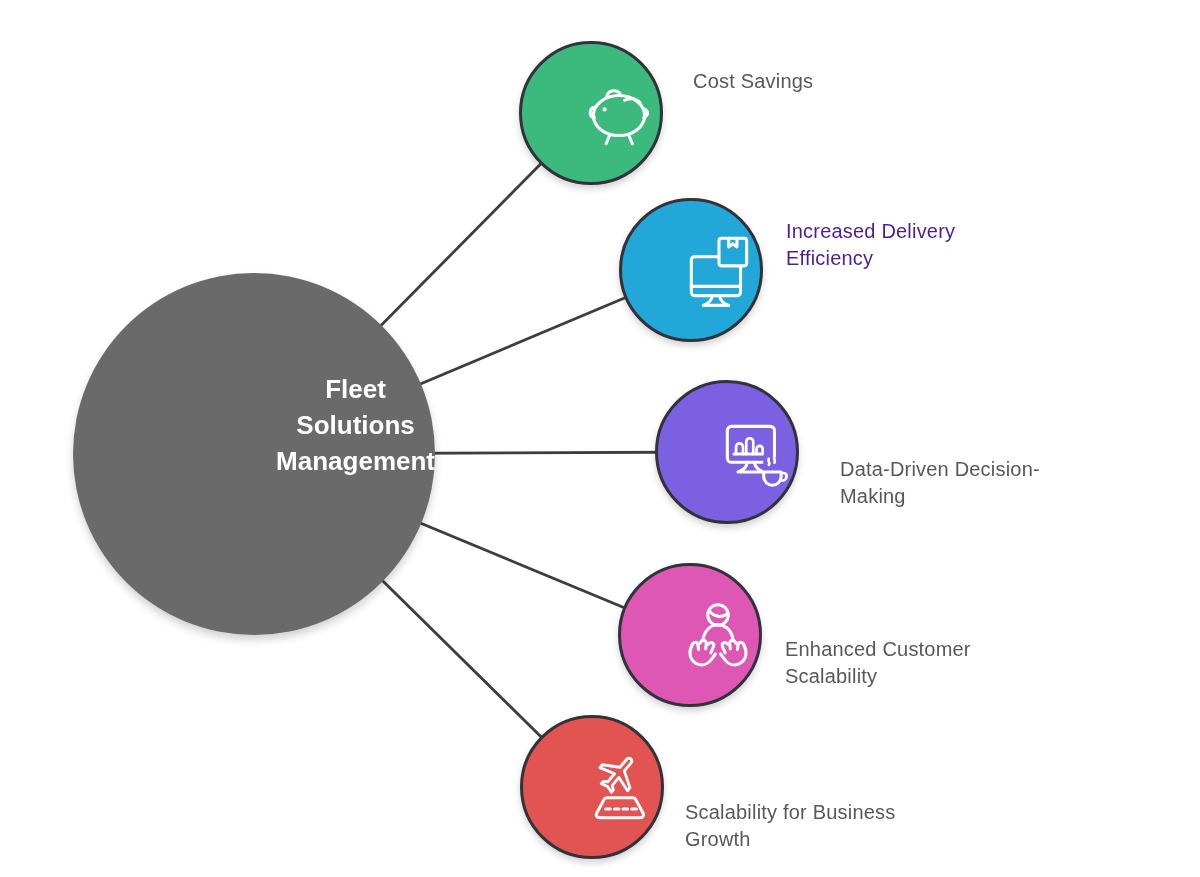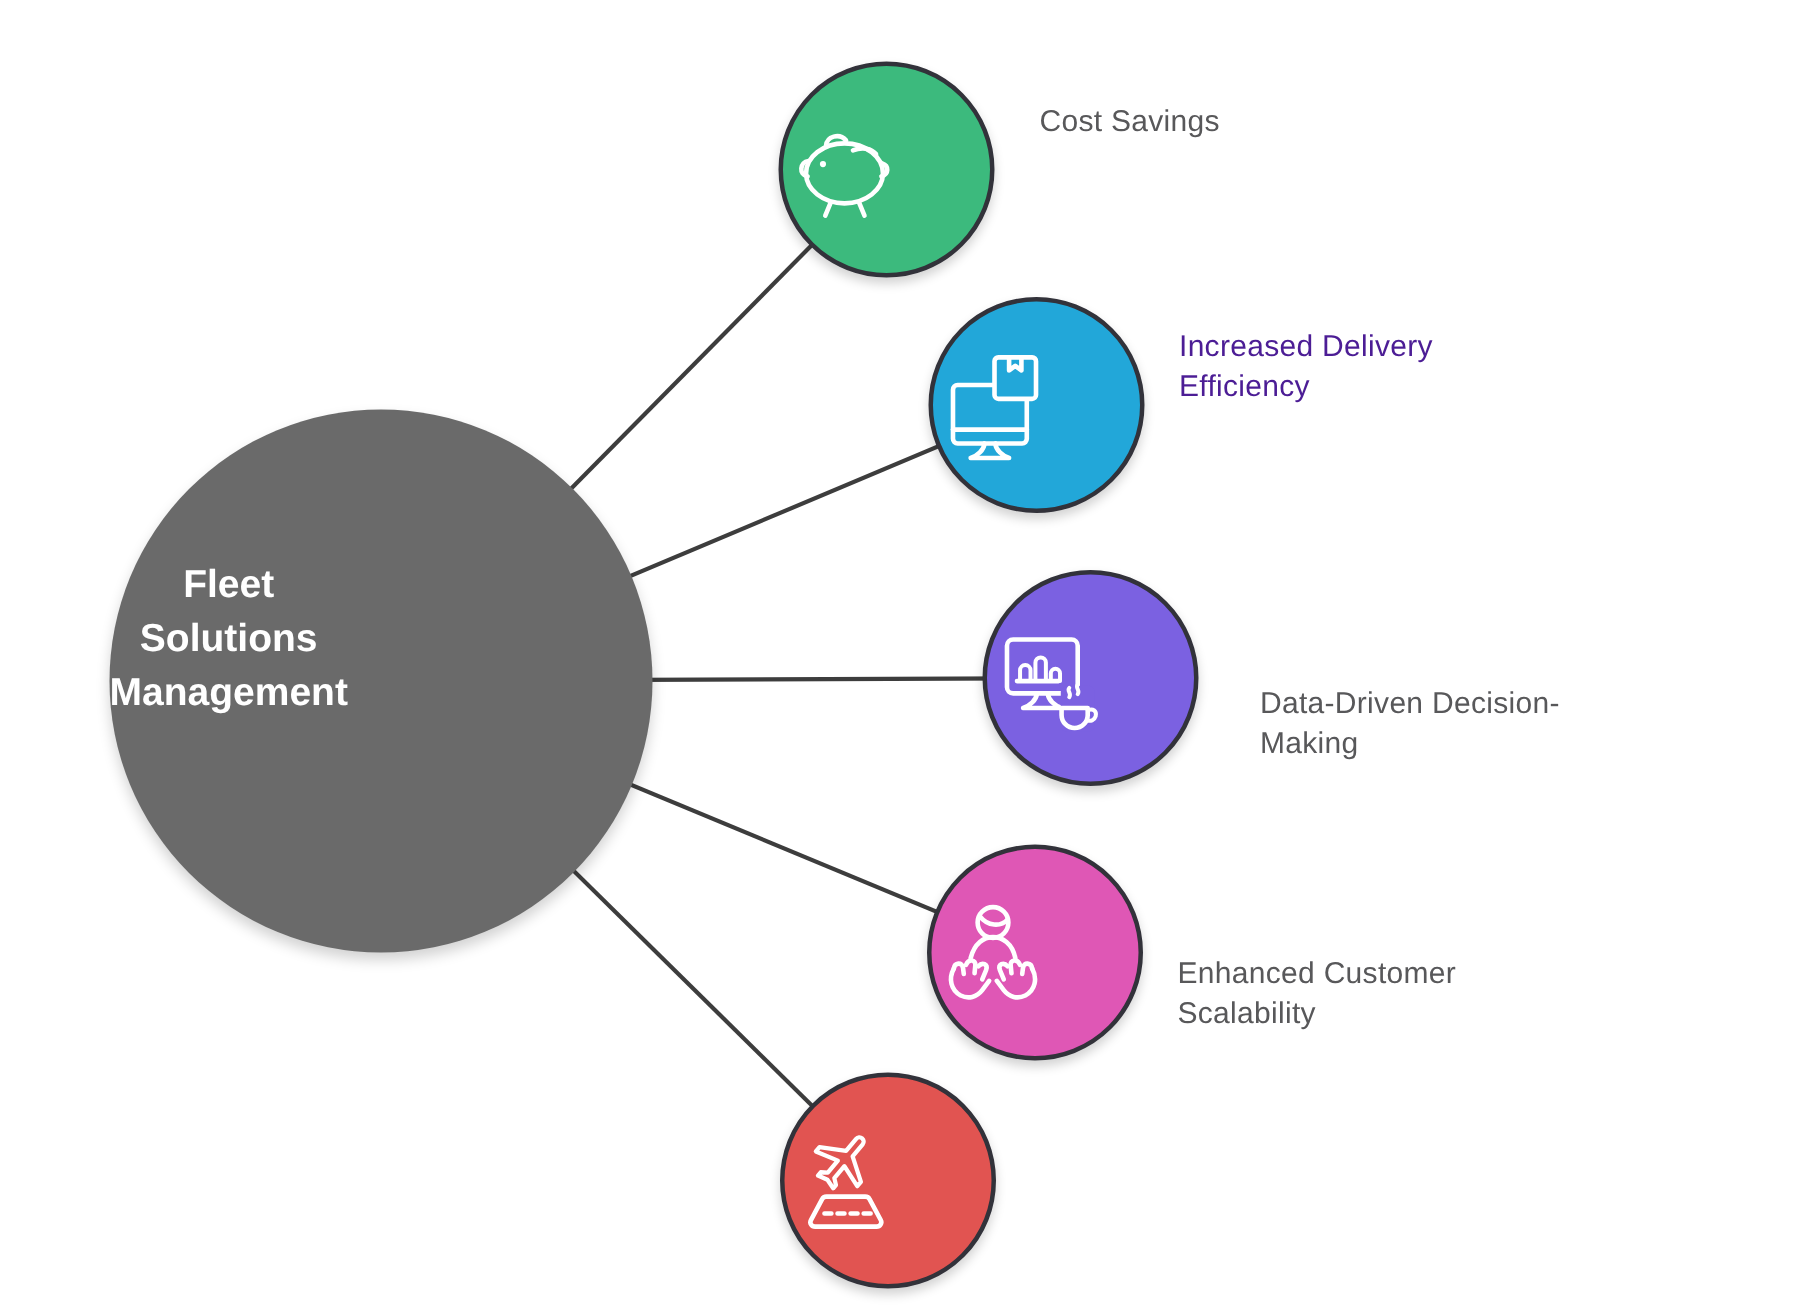--- a/index.html
+++ b/index.html
@@ -1,20 +1,20 @@
 <!DOCTYPE html>
 <html><head>
 <meta charset="utf-8">
 <style>
   html,body{margin:0;padding:0;background:#fff;}
   .canvas{position:relative;width:1200px;height:877px;background:#fff;overflow:hidden;
           font-family:"Liberation Sans", sans-serif;}
   .connectors{position:absolute;left:0;top:0;width:1200px;height:877px;z-index:1;}
   .connectors line{stroke-width:2.8px;}
-  .node{position:absolute;border-radius:50%;display:flex;align-items:center;justify-content:flex-start;z-index:2;}
+  .node{position:absolute;border-radius:50%;display:flex;align-items:center;justify-content:flex-end;z-index:2;}
   .center-node{left:73px;top:273px;width:362px;height:362px;box-shadow:0 5px 9px rgba(0,0,0,.18);}
   .center-label{color:#fff;font-weight:700;font-size:26px;line-height:36px;text-align:center;
                 transform:translateY(-29px);}
   .sat{width:144px;height:144px;border:3px solid #32323a;box-sizing:border-box;
        box-shadow:0 4px 7px rgba(0,0,0,.18);}
   .sat-green{left:519px;top:41px;}
   .sat-blue{left:619px;top:198px;}
   .sat-purple{left:655px;top:380px;}
   .sat-pink{left:618px;top:563px;}
   .sat-red{left:520px;top:715px;}
@@ -126,14 +126,18 @@
     <div>Efficiency</div>
   </div>
   <div class="node-label lbl-3" style="color: rgb(88, 88, 90); margin-top: 32px;">
     <div>Data-Driven Decision-</div>
     <div>Making</div>
   </div>
   <div class="node-label lbl-4" style="color: rgb(88, 88, 90);">
     <div>Enhanced Customer</div>
     <div>Scalability</div>
   </div>
+  <div class="node-label lbl-5" style="color: rgb(88, 88, 90);">
+    <div>Scalability for Business</div>
+    <div>Growth</div>
+  </div>
 
 </div>
 
 </body></html>

